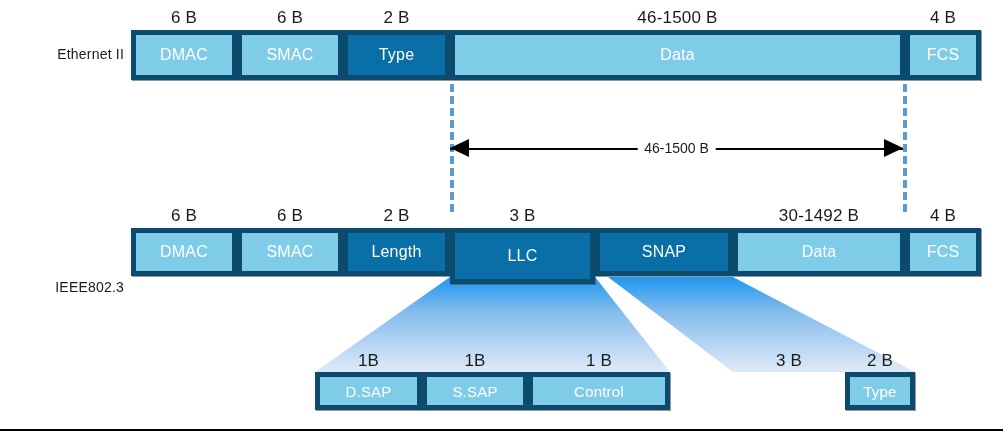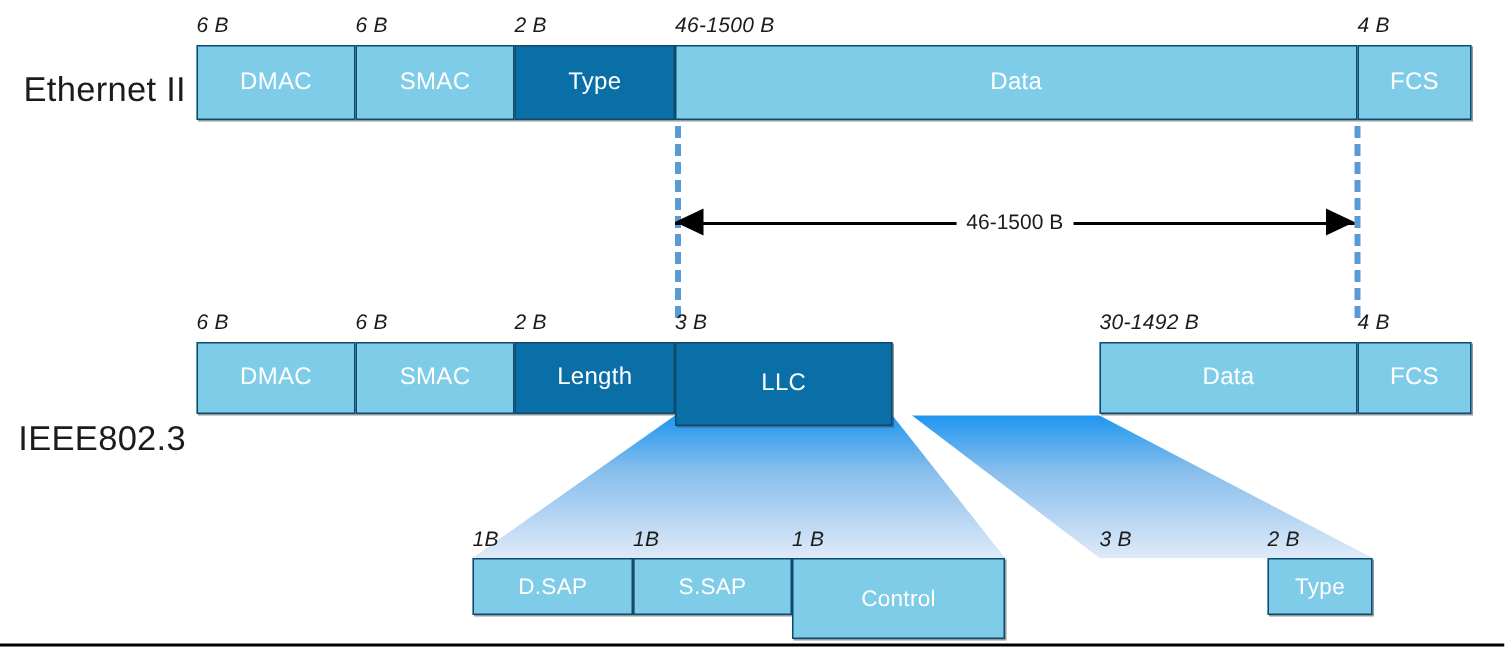--- a/index.html
+++ b/index.html
@@ -17,48 +17,48 @@
   #stage {
     position: absolute;
     left: 0; top: 0;
     width: 1003px;
     height: 436px;
   }
 
   
   .row-label {
     position: absolute;
-    font-size: 23px;
+    font-size: 14px;
     color: #1b1b1b;
     white-space: nowrap;
     text-align: right;
     letter-spacing: .2px;
   }
 
   
   .size-cap {
     position: absolute;
-    font-size: 14px;
+    font-size: 17px;
     color: #1b1b1b;
+    text-align: center;
     white-space: nowrap;
     letter-spacing: .2px;
-    font-style: italic;
   }
 
   
   .fbox {
     position: absolute;
     box-sizing: border-box;
     display: flex;
     align-items: center;
     justify-content: center;
     color: #ffffff;
     font-size: 16px;
     letter-spacing: .2px;
-    border: 1px solid #0c4a6e;
+    border: 5px solid #0c4a6e;
     box-shadow: 1px 1px 0 rgba(60,70,78,.55);
   }
   .fbox.light { background: #7fcce8; }
   .fbox.dark  { background: #0a6ea7; }
   .fbox.small { font-size: 15px; }
 
   
   .vdash {
     position: absolute;
     width: 0;
@@ -175,30 +175,31 @@
   <div class="size-cap" style="left:237px; top:206px; width:106px;">6 B</div>
   <div class="size-cap" style="left:343px; top:206px; width:107px;">2 B</div>
   <div class="size-cap" style="left:450px; top:206px; width:145px;">3 B</div>
   <div class="size-cap" style="left:733px; top:206px; width:172px;">30-1492 B</div>
   <div class="size-cap" style="left:905px; top:206px; width:76px;">4 B</div>
 
   <div class="fbox light" style="left:131px; top:228px; width:106px; height:48px;">DMAC</div>
   <div class="fbox light" style="left:237px; top:228px; width:106px; height:48px;">SMAC</div>
   <div class="fbox dark" style="left:343px; top:228px; width:107px; height:48px;">Length</div>
   <div class="fbox dark" style="left:450px; top:228px; width:145px; height:56px;">LLC</div>
+  <div class="fbox dark" style="left:595px; top:228px; width:138px; height:48px;">SNAP</div>
   <div class="fbox light" style="left:733px; top:228px; width:172px; height:48px;">Data</div>
   <div class="fbox light" style="left:905px; top:228px; width:76px;  height:48px;">FCS</div>
 
   <div class="size-cap" style="left:315px; top:351px; width:107px;">1B</div>
   <div class="size-cap" style="left:422px; top:351px; width:106px;">1B</div>
   <div class="size-cap" style="left:528px; top:351px; width:142px;">1 B</div>
 
   <div class="fbox light small" style="left:422px; top:372px; width:106px; height:38px;">S.SAP</div>
   <div class="fbox light small" style="left:315px; top:372px; width:107px; height:38px;">D.SAP</div>
-  <div class="fbox light small" style="left:528px; top:372px; width:142px; height:54px;">Control</div>
+  <div class="fbox light small" style="left:528px; top:372px; width:142px; height:38px;">Control</div>
 
   <div class="size-cap" style="left:733px; top:351px; width:112px;">3 B</div>
   <div class="size-cap" style="left:845px; top:351px; width:70px;">2 B</div>
 
   <div class="fbox light small" style="left:845px; top:372px; width:70px;  height:38px;">Type</div>
 
   <div class="bottom-rule" style="top:429px;"></div>
 
 </div>
 

